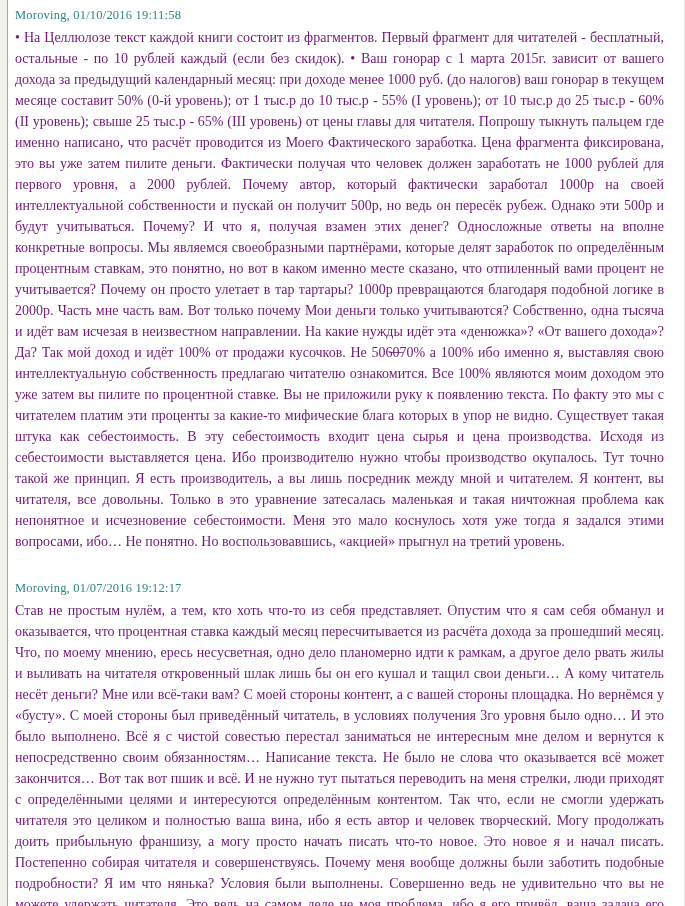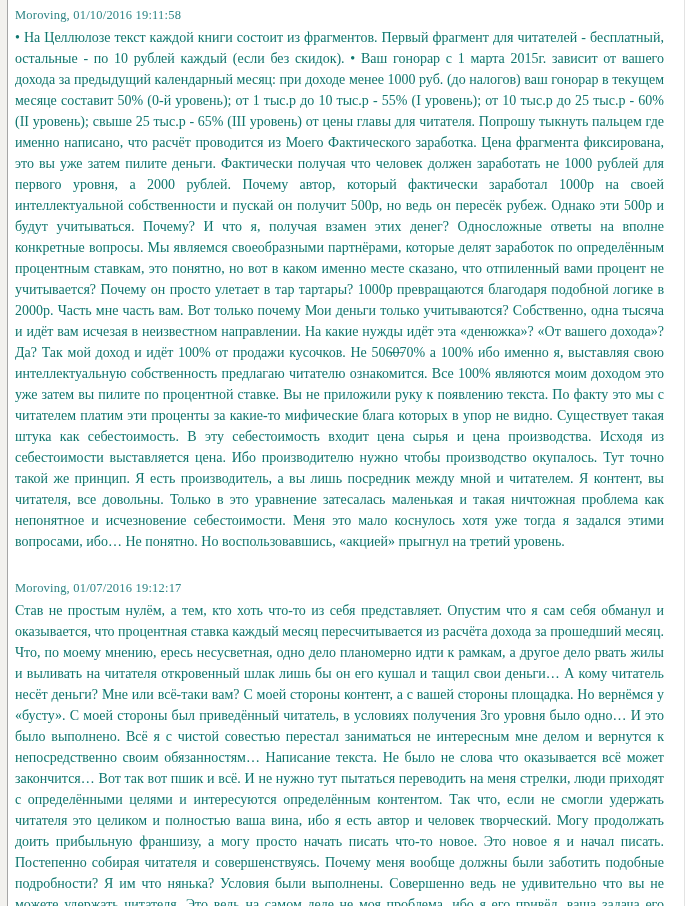--- a/index.html
+++ b/index.html
@@ -45,21 +45,21 @@
     font-size: 12.5px;
     line-height: 14px;
     color: #2e8585;
     margin-bottom: 5px;
     letter-spacing: 0.2px;
     cursor: pointer;
   }
   .post-body {
     font-size: 14px;
     line-height: 21px;
-    color: #0f766e;
+    color: #701a75;
     text-align: justify;
   }
 </style>
 </head>
 <body>
 
 <div class="page">
   <div class="gutter"></div>
   <div class="right-edge"></div>
 

